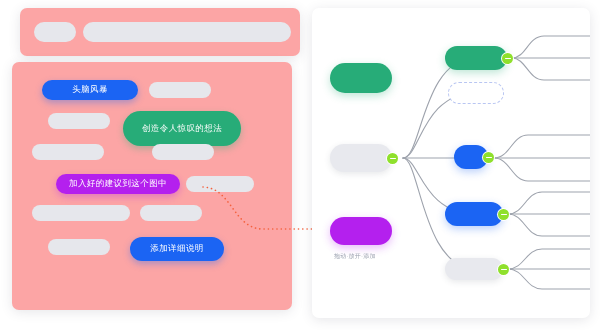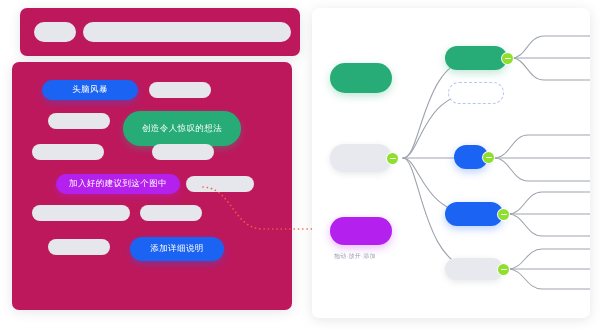--- a/index.html
+++ b/index.html
@@ -45,21 +45,21 @@
   
   #left-col {
     position: absolute;
     left: 12px;
     top: 8px;
     width: 288px;
     height: 310px;
   }
   .card {
     position: absolute;
-    background: #be185d;
+    background: #fca5a5;
     border-radius: 7px;
     box-shadow: 0 2px 12px rgba(60,64,86,0.13);
   }
   #top-card {
     left: 8px;
     top: 0;
     width: 280px;
     height: 48px;
   }
   #main-card {

